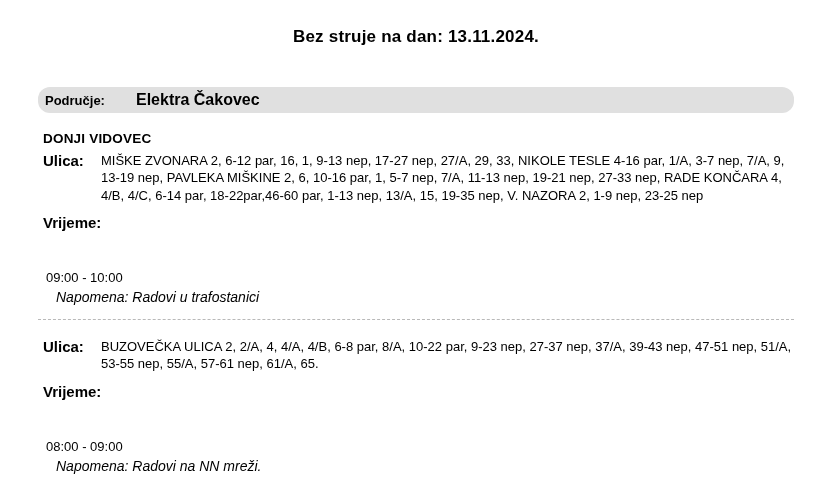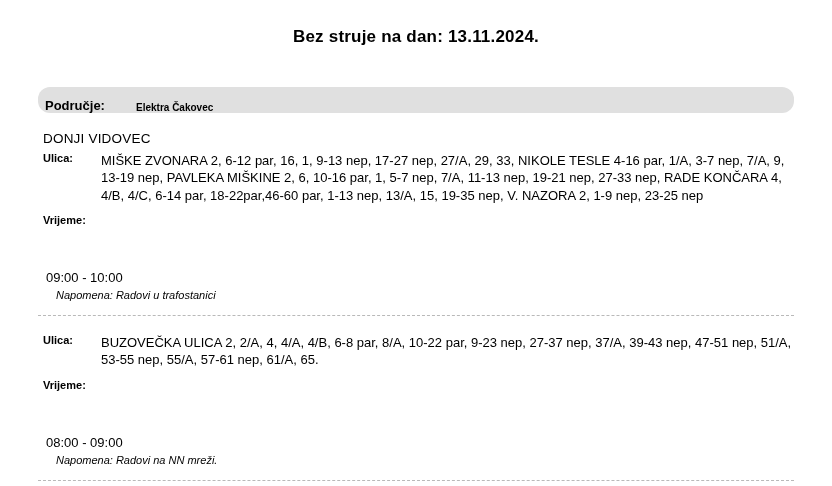--- a/index.html
+++ b/index.html
@@ -25,73 +25,73 @@
     font-size: 17px;
     font-weight: bold;
     margin: 27px 0 12px 0;
     letter-spacing: 0.2px;
   }
   .area-bar {
     margin: 40px 38px 0 38px;
     background: #e0e0e0;
     height: 26px;
     display: flex;
-    align-items: flex-end;
+    align-items: center;
     padding: 0 0 0 0;
     border-radius: 12px;
   }
   .area-label {
     font-size: 13px;
     font-weight: bold;
     padding-left: 7px;
     width: 98px;
     box-sizing: border-box;
   }
   .area-value {
-    font-size: 10px;
+    font-size: 16px;
     font-weight: bold;
   }
   .content {
     margin: 0 38px 0 38px;
   }
   .outage {
     padding-top: 18px;
   }
   .place-name {
     font-size: 13.5px;
-    font-weight: normal;
+    font-weight: bold;
     margin: 0 0 6px 5px;
     letter-spacing: 0.2px;
   }
   .row {
     display: flex;
     align-items: flex-start;
     margin: 0 0 3px 5px;
   }
   .row-label {
-    font-size: 11px;
+    font-size: 15px;
     font-weight: bold;
     flex: 0 0 55px;
     padding-top: 0px;
   }
   .row-value {
     font-size: 13px;
     line-height: 1.33;
     flex: 1 1 auto;
     padding-left: 3px;
   }
   .time-row {
     margin-top: 10px;
     flex-direction: column;
   }
   .time-row .row-value {
     padding-left: 3px;
   }
   .note {
-    font-size: 11px;
+    font-size: 14px;
     font-style: italic;
     margin: 0 0 0 18px;
   }
   .divider {
     margin: 14px 38px 0 38px;
     border-top: 1px dashed #b9b9b9;
     height: 0;
   }
 </style>
 </head>

